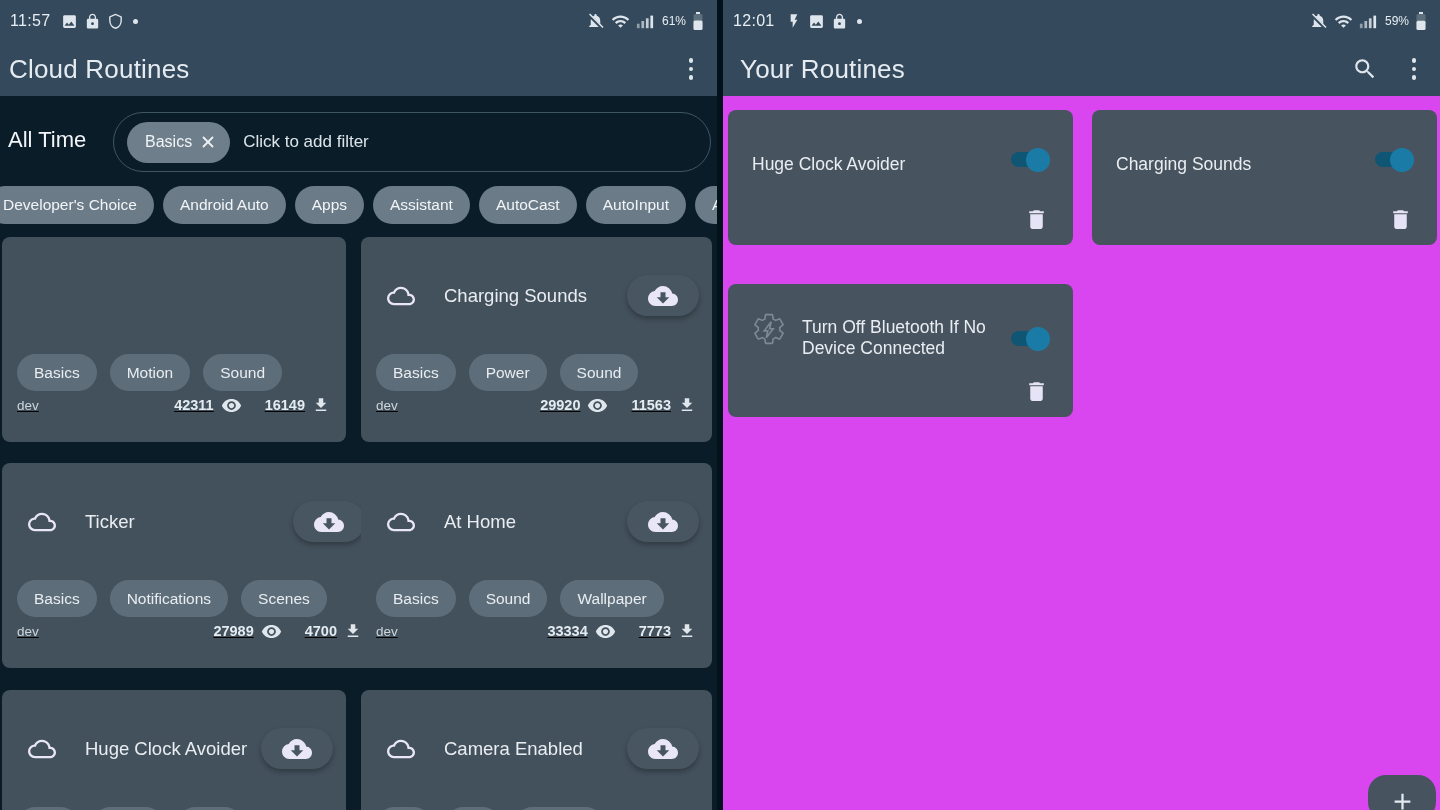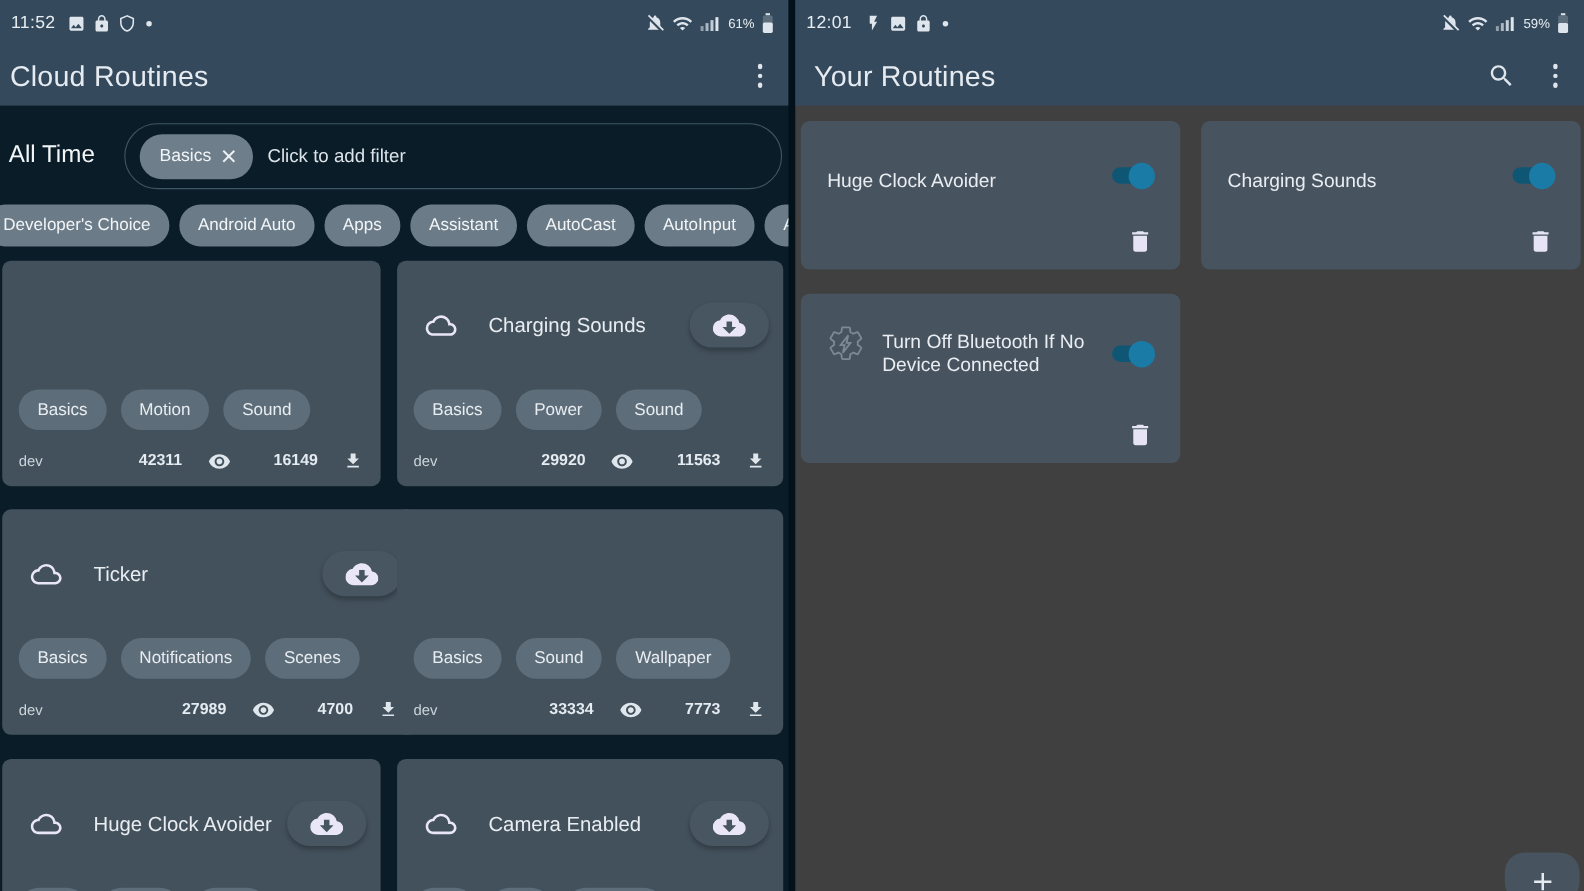--- a/index.html
+++ b/index.html
@@ -2,21 +2,21 @@
 <html><head>
 <meta charset="utf-8">
 <style>
   * { margin:0; padding:0; box-sizing:border-box; }
   html,body { width:1440px; height:810px; overflow:hidden; background:#04131d;
               font-family:"Liberation Sans", sans-serif; }
   .page { position:relative; width:1440px; height:810px; }
 
   .panel { position:absolute; top:0; height:810px; overflow:hidden; }
   .panel-left  { left:0;   width:717px; background:#0a1c28; }
-  .panel-right { left:723px; width:717px; background:#404040; }
+  .panel-right { left:723px; width:717px; background:#d946ef; }
   .divider { position:absolute; left:717px; top:0; width:6px; height:810px; background:#03111b; }
 
   
   .topbar { position:absolute; left:0; top:0; right:0; height:96px; background:#344a5c; }
   .statusrow { position:absolute; left:0; right:0; top:0; height:42px; display:flex;
                align-items:center; padding:0 10px; color:#e7edf2; font-size:16px; }
   .statusrow .time { font-weight:400; letter-spacing:.3px; margin-right:8px; }
   .sicon { display:inline-flex; align-items:center; margin:0 3px; }
   .sdot { width:5px; height:5px; border-radius:50%; background:#dfe5ec; margin-left:6px; }
   .sb-spacer { flex:1; }
@@ -43,23 +43,23 @@
   
   .lcard { position:absolute; background:#43515c; border-radius:8px; }
   .lc-top { position:absolute; top:37px; left:20px; right:13px; height:43px; display:flex; align-items:center; }
   .lc-title { color:#e9edf2; font-size:18.5px; margin-left:23px; }
   .dl-btn { margin-left:auto; width:72px; height:41px; border-radius:21px; background:#485661;
             box-shadow:0 3px 5px rgba(0,0,0,.28); display:flex; align-items:center; justify-content:center; }
   .lc-tags { position:absolute; top:117px; left:15px; display:flex; gap:13px; }
   .tagpill { height:37px; line-height:37px; padding:0 17px; background:#5d6e7a; border-radius:19px;
              color:#e9edf1; font-size:15.5px; }
   .tag-stub { height:37px; background:#5d6e7a; border-radius:19px; }
-  .lc-stats { position:absolute; left:15px; right:16px; bottom:11px; height:24px; display:flex; align-items:center; }
+  .lc-stats { position:absolute; left:15px; right:16px; bottom:25px; height:24px; display:flex; align-items:center;text-decoration:underline; }
   .lc-author { color:#ccd5db; font-size:13.5px; }
-  .statgrp { margin-left:auto; display:flex; align-items:center; gap:23px; }
+  .statgrp { margin-left:auto; display:flex; align-items:center; gap:7px; }
   .statnum { color:#e4ebf1; font-size:14.5px; font-weight:600; }
   .statnum.dl { margin-left:16px; }
 
   
   .rcard { position:absolute; background:#47545f; border-radius:8px; }
   .rc-title { position:absolute; left:24px; top:44px; color:#e9edf2; font-size:17.5px; line-height:21px; max-width:230px; }
   .rc-title.two-line { top:33px; left:74px; max-width:210px; }
   .rc-gear { position:absolute; left:23px; top:27px; }
   .switch { position:absolute; right:26px; width:36px; height:15px; border-radius:8px; background:#0f5674; }
   .switch::after { content:''; position:absolute; right:-3px; top:-4.5px; width:24px; height:24px;
@@ -89,21 +89,21 @@
     <path id="p-wifi" d="M1 9l2 2c4.97-4.97 13.03-4.97 18 0l2-2C16.93 2.93 7.08 2.93 1 9zm8 8l3 3 3-3c-1.65-1.66-4.34-1.66-6 0zm-4-4l2 2c2.76-2.76 7.24-2.76 10 0l2-2C15.14 9.14 8.87 9.14 5 13z"></path>
     <path id="p-plus" d="M19 13h-6v6h-2v-6H5v-2h6V5h2v6h6v2z"></path>
   </defs>
 </svg>
 
 <div class="page">
 
   <div class="panel panel-left">
     <div class="topbar">
       <div class="statusrow">
-        <span class="time">11:52</span>
+        <span class="time">11:57</span>
         <span class="sicon">
             <svg width="17" height="17" viewBox="0 0 24 24" fill="#dfe5ec">
               <use href="#p-image"></use>
             </svg>
           </span>
         <span class="sicon">
             <svg width="17" height="17" viewBox="0 0 24 24" fill="#dfe5ec">
               <use href="#p-lock"></use>
             </svg>
           </span>
@@ -257,20 +257,31 @@
             </svg>
           <span class="statnum dl">4700</span>
           <svg width="18" height="18" viewBox="0 0 24 24" fill="#dfe6ec">
               <use href="#p-download"></use>
             </svg>
         </span>
       </div>
     </div>
 
     <div class="lcard" style="left:361px; top:463px; width:351px; height:205px;">
+      <div class="lc-top">
+        <svg width="40" height="28" viewBox="0 0 24 24" fill="#e9e6f8">
+            <use href="#p-cloud-outline"></use>
+          </svg>
+        <span class="lc-title">At Home</span>
+        <span class="dl-btn">
+            <svg width="30" height="30" viewBox="0 0 24 24" fill="#e9e6f8">
+              <use href="#p-cloud-dl"></use>
+            </svg>
+          </span>
+      </div>
       <div class="lc-tags">
         <span class="tagpill">Basics</span>
         <span class="tagpill">Sound</span>
         <span class="tagpill">Wallpaper</span>
       </div>
       <div class="lc-stats">
         <span class="lc-author">dev</span>
         <span class="statgrp">
           <span class="statnum">33334</span>
           <svg width="21" height="21" viewBox="0 0 24 24" fill="#dfe6ec">
@@ -399,21 +410,21 @@
     </div>
 
     <div class="rcard" style="left:369px; top:110px; width:345px; height:135px;">
       <span class="rc-title">Charging Sounds</span>
       <span class="switch" style="top:42px;"></span>
       <svg class="rc-trash" width="25" height="25" viewBox="0 0 24 24" fill="#e7e3f6">
           <use href="#p-trash"></use>
         </svg>
     </div>
 
-    <div class="rcard" style="left:5px; top:267px; width:345px; height:154px;">
+    <div class="rcard" style="left:5px; top:284px; width:345px; height:133px;">
       <svg class="rc-gear" width="36" height="36" viewBox="0 0 24 24" fill="none" stroke="#7c8a96" stroke-width="1.1">
         <path d="M19.14 12.94c.04-.3.06-.61.06-.94 0-.32-.02-.64-.07-.94l2.03-1.58c.18-.14.23-.41.12-.61l-1.92-3.32c-.12-.22-.37-.29-.59-.22l-2.39.96c-.5-.38-1.03-.7-1.62-.94L14.4 2.81c-.04-.24-.24-.41-.48-.41h-3.84c-.24 0-.43.17-.47.41l-.36 2.54c-.59.24-1.13.57-1.62.94l-2.39-.96c-.22-.08-.47 0-.59.22L2.74 8.87c-.12.21-.08.47.12.61l2.03 1.58c-.05.3-.09.63-.09.94s.02.64.07.94l-2.03 1.58c-.18.14-.23.41-.12.61l1.92 3.32c.12.22.37.29.59.22l2.39-.96c.5.38 1.03.7 1.62.94l.36 2.54c.05.24.24.41.48.41h3.84c.24 0 .44-.17.47-.41l.36-2.54c.59-.24 1.13-.56 1.62-.94l2.39.96c.22.08.47 0 .59-.22l1.92-3.32c.12-.22.07-.47-.12-.61l-1.99-1.58z"></path>
         <path d="M13.4 7.2l-4.6 6h2.4l-1 4.6 4.6-6h-2.4l1-4.6z"></path>
       </svg>
       <span class="rc-title two-line">Turn Off Bluetooth If No Device Connected</span>
       <span class="switch" style="top:47px;"></span>
       <svg class="rc-trash" width="25" height="25" viewBox="0 0 24 24" fill="#e7e3f6">
           <use href="#p-trash"></use>
         </svg>
     </div>

